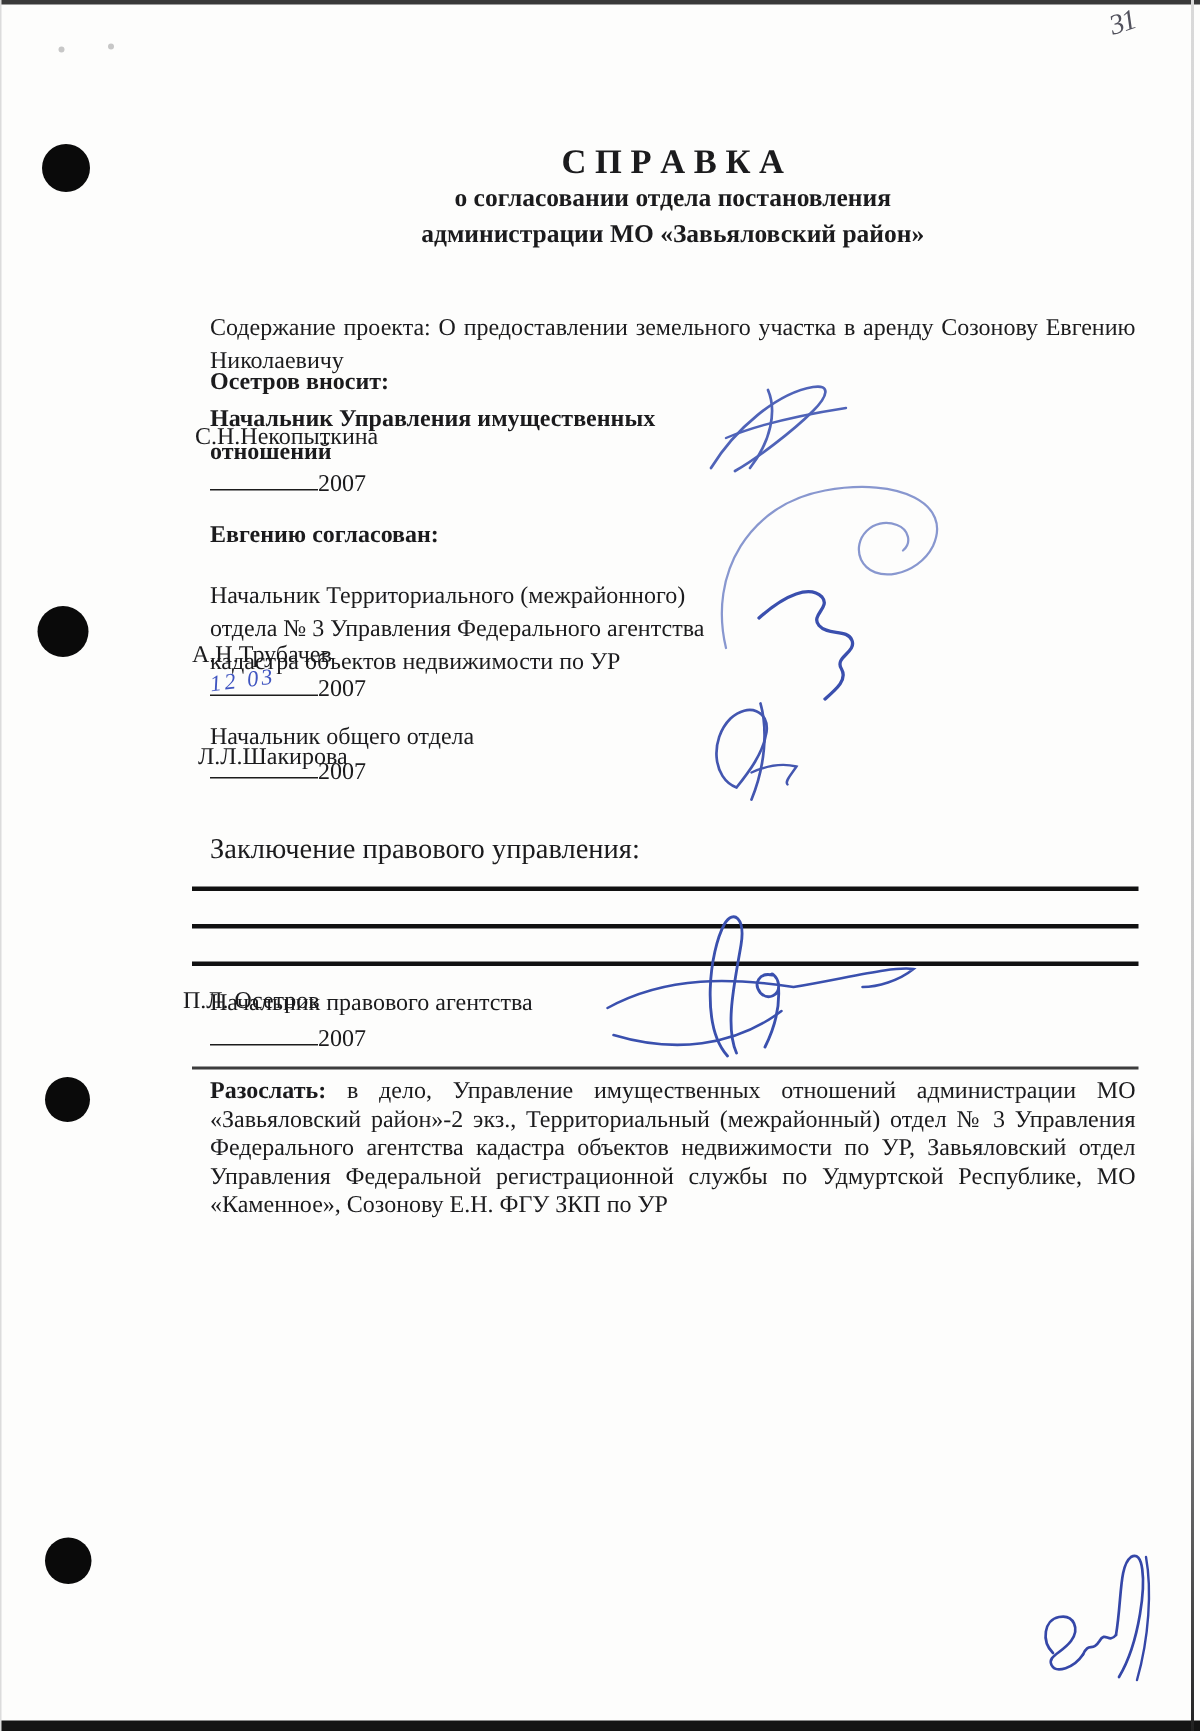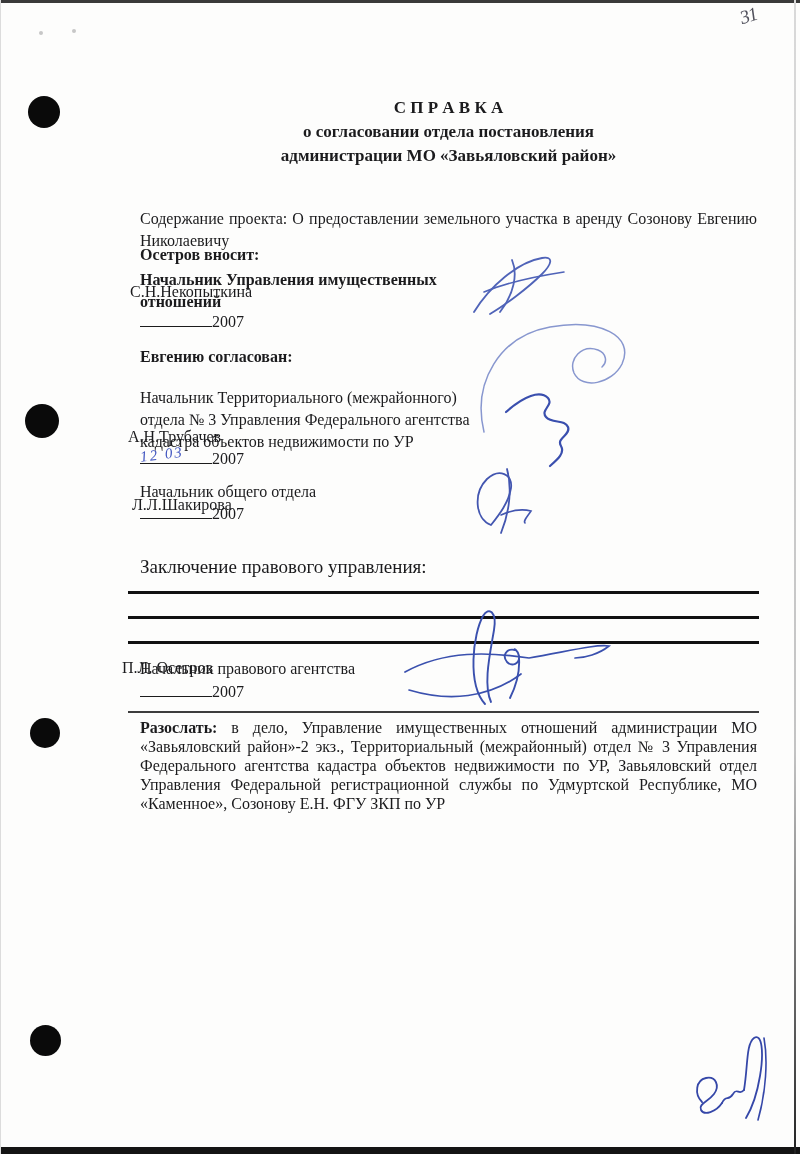--- a/index.html
+++ b/index.html
@@ -29,21 +29,21 @@
   
   .pagenum{
     position:absolute;left:740px;top:5px;
     font-style:italic;font-size:19px;color:#51515c;
     transform:rotate(-18deg);letter-spacing:-1px;
   }
   
   .content{position:absolute;left:140px;top:0;width:617px;}
   .content>div,.content>p{position:absolute;margin:0;width:100%;}
   .titleblock{top:96px;text-align:center;font-weight:bold;line-height:24px;}
-  .titleblock .t1{font-size:17px;}
+  .titleblock .t1{font-size:23px;}
   .titleblock .t2,.titleblock .t3{font-size:17px;}
   .summary{top:208px;font-size:16px;line-height:22px;text-align:justify;}
   .heading{font-weight:bold;font-size:16px;}
   .h-vnosit{top:246px;}
   .h-soglasovan{top:348px;}
   .pos{font-size:16px;line-height:22px;}
   .pos1{top:269px;width:310px !important;font-weight:bold;}
   .pos2{top:387px;width:345px !important;}
   .pos3{top:481px;width:400px !important;}
   .h-legal{top:556px;font-size:19px;font-weight:normal;}

